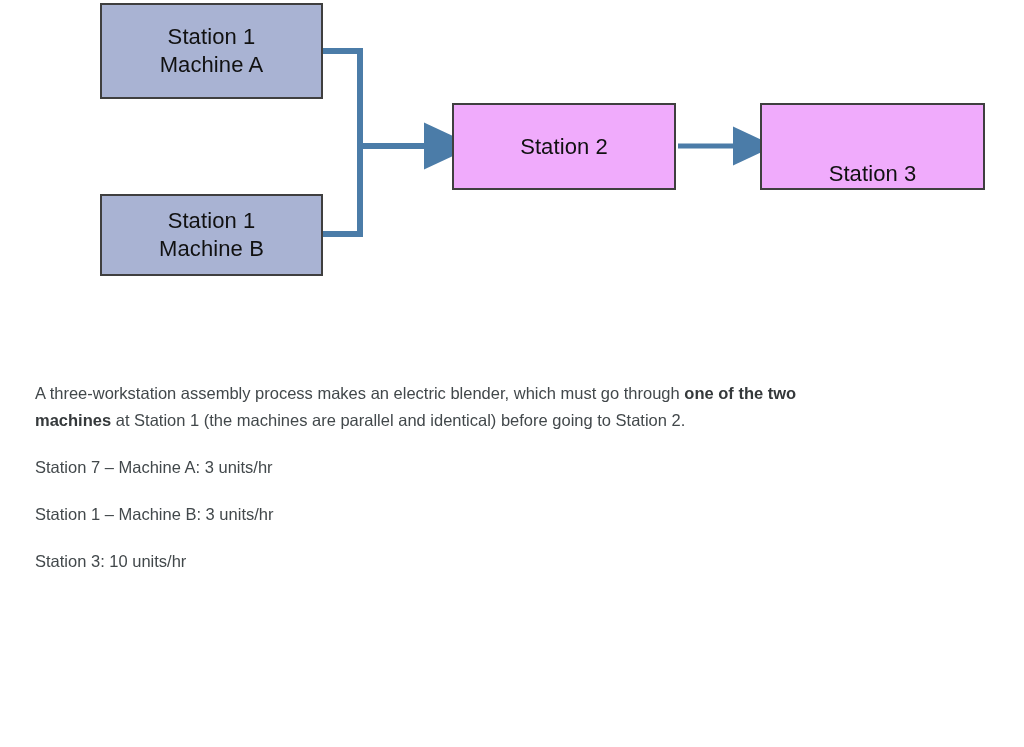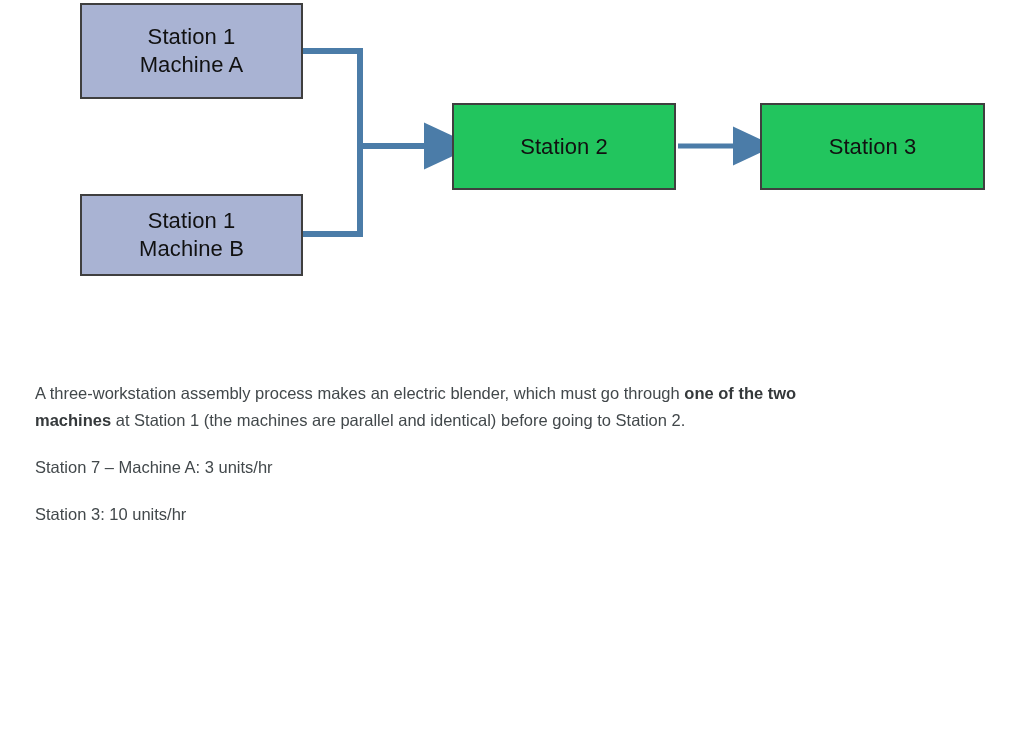--- a/index.html
+++ b/index.html
@@ -36,29 +36,29 @@
     display: flex;
     align-items: center;
     justify-content: center;
     text-align: center;
     font-family: "Liberation Sans", sans-serif;
     font-size: 22px;
     line-height: 28px;
     color: #111111;
     letter-spacing: 0.1px;
   }
-  .node.blue  { background: #a9b3d3; }
-  .node.green { background: #22c55e; }
+  .node.blue  { background: #a9b3d3; margin-left: 20px; }
+  .node.green { background: #f0abfc; }
 
   .node-label { white-space: pre-line; }
 
   #node-machine-a { left: 80px;  top: 3px;   width: 223px; height: 96px; }
   #node-machine-b { left: 80px;  top: 194px; width: 223px; height: 82px; }
   #node-station-2 { left: 452px; top: 103px; width: 224px; height: 87px; }
-  #node-station-3 { left: 760px; top: 103px; width: 225px; height: 87px; }
+  #node-station-3 { left: 760px; top: 103px; width: 225px; height: 87px; align-items: flex-end; }
 
   
   #prose {
     position: absolute;
     left: 35px;
     top: 380px;
     width: 800px;
     font-family: "Liberation Sans", sans-serif;
     font-size: 16.5px;
     line-height: 27px;
@@ -112,16 +112,17 @@
   </div>
 
 </div>
 
 <div id="prose">
 
   <p class="line"><span>A three-workstation assembly process makes an electric blender, which must go through </span><b>one of the two machines</b><span> at Station 1 (the machines are parallel and identical) before going to Station 2.</span></p>
 
 
   <p class="line">Station 7 – Machine A: 3 units/hr</p>
+  <p class="line">Station 1 – Machine B: 3 units/hr</p>
   <p class="line">Station 3: 10 units/hr</p>
 
 
 </div>
 
 </body></html>

